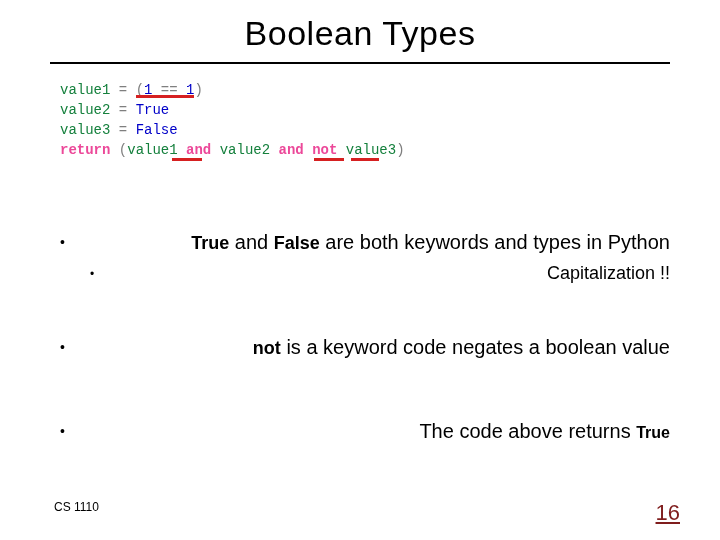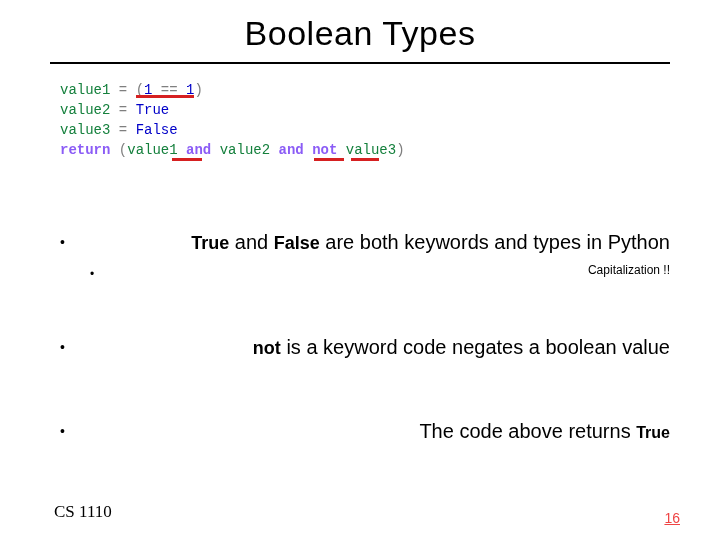--- a/index.html
+++ b/index.html
@@ -43,21 +43,21 @@
     left: 60px;
     font-family: "Courier New", Courier, monospace;
     font-size: 14px;
     line-height: 20px;
     white-space: pre;
   }
   .tok-var  { color: #15803d; }
   .tok-op   { color: #7f7f7f; }
   .tok-num  { color: #0000c8; }
   .tok-bool { color: #0000c8; }
-  .tok-kw   { color: #8b5cf6; font-weight: bold; }
+  .tok-kw   { color: #ec4899; font-weight: bold; }
 
   
   .mark {
     position: absolute;
     height: 3px;
     background: #d62021;
   }
 
   .bullets {
     position: absolute;
@@ -81,39 +81,38 @@
     color: #000;
   }
   .b-sub {
     margin-left: 30px;
     display: flex;
     align-items: flex-start;
     margin-top: 6px;
     margin-bottom: 24px;
   }
   .b-sub .b-dot { font-size: 12px; line-height: 22px; }
-  .b-sub .b-text { font-size: 12px; }
+  .b-sub .b-text { font-size: 18px; }
   .b-text { flex: 1; text-align: right; }
   .code-inline-b { font-family: Arial, Helvetica, sans-serif; font-weight: bold; font-size: 18px; }
   .gap { height: 26px; }
 
   .footer-left {
     position: absolute;
     left: 54px;
-    bottom: 18px;
-    font-size: 17px;
+    bottom: 26px;
+    font-size: 12px;
     color: #000;
-    font-family: Liberation Serif, serif;
   }
   .footer-right {
     position: absolute;
     right: 40px;
     bottom: 14px;
-    font-size: 14px;
-    color: #ef4444;
+    font-size: 22px;
+    color: #7f1d1d;
     text-decoration: underline;
   }
 </style>
 </head>
 <body>
 
 <div class="slide">
 
   <div class="title">Boolean Types</div>
   <div class="hr"></div>

